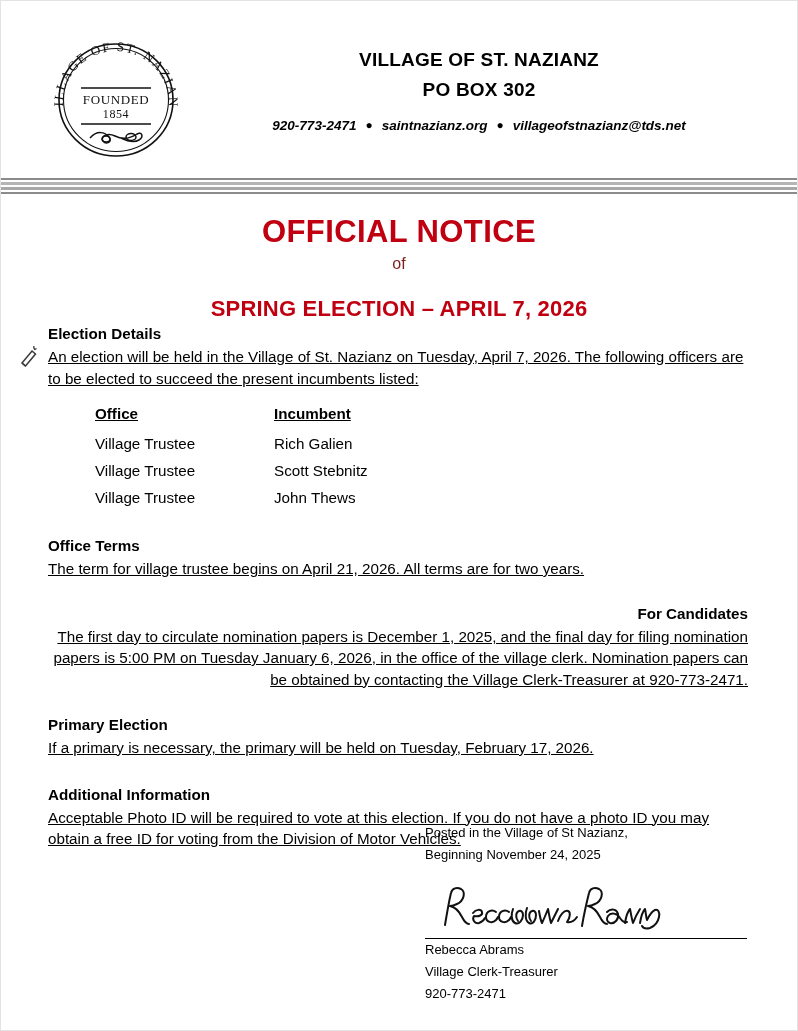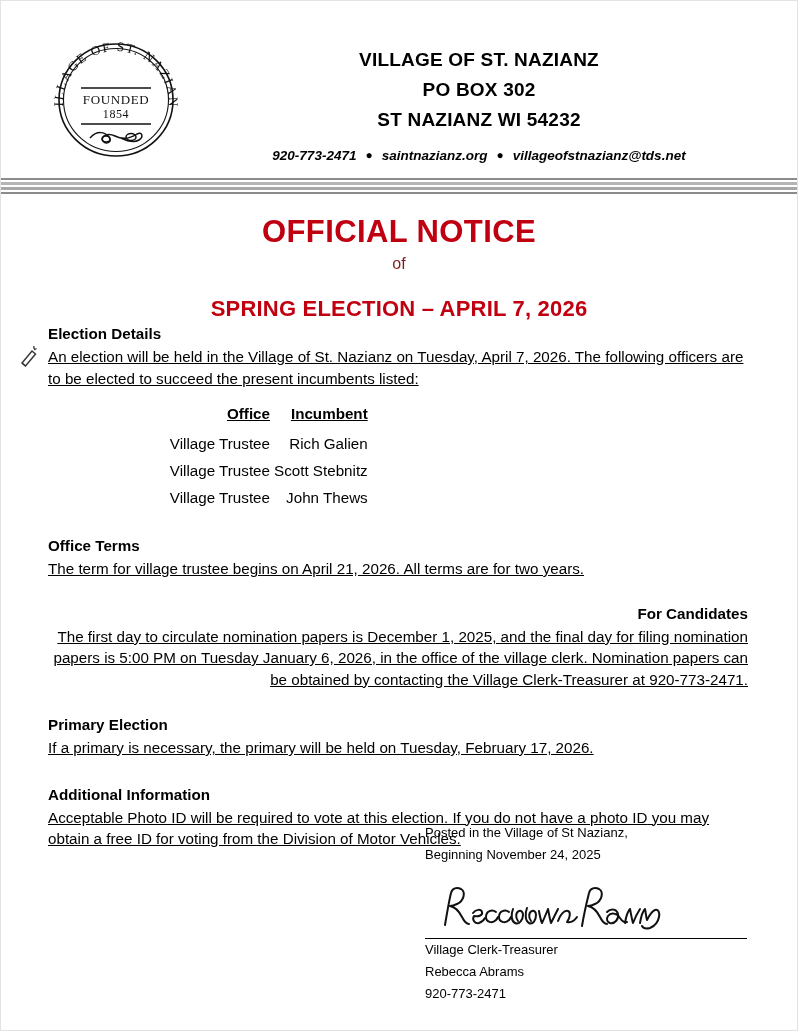--- a/index.html
+++ b/index.html
@@ -139,21 +139,21 @@
     text-decoration: underline;
   }
   .u { text-decoration: underline; }
 
   
   .officers {
     margin: 11px 0 6px 47px;
     border-collapse: collapse;
   }
   .officers td, .officers th {
-    text-align: right;
+    text-align: left;
     font-size: 15.2px;
     font-weight: normal;
     padding: 0;
     line-height: 27px;
   }
   .officers th {
     font-weight: bold;
     text-decoration: underline;
     padding-bottom: 3px;
   }
@@ -220,21 +220,20 @@
                    C 78,98 86,96 92,92 C 97,89 99,95 94,98 C 89,101 82,99 76,96"></path>
           <ellipse cx="61" cy="97" rx="4" ry="3"></ellipse>
           <ellipse cx="86" cy="95" rx="5" ry="3.5"></ellipse>
         </g>
       </svg>
     </div>
 
     <div class="lh-text">
       <div class="lh-line">VILLAGE OF ST. NAZIANZ</div>
       <div class="lh-line">PO BOX 302</div>
-      <div class="lh-line">ST NAZIANZ WI 54232</div>
       <div class="lh-contact"><span>920-773-2471</span><span class="sep"><b>●</b></span><span>saintnazianz.org</span><span class="sep"><b>●</b></span><span>villageofstnazianz@tds.net</span></div>
     </div>
   </div>
 
   <div class="divider">
     <div class="bar d1"></div>
     <div class="bar d2"></div>
     <div class="bar d3"></div>
     <div class="bar d4"></div>
     <div class="bar d5"></div>
@@ -329,18 +328,18 @@
           <path d="M168,31 C172,27 178,28 179,33 C180,38 176,43 171,42 C168,41 167,38 169,35
                    C172,31 178,32 181,37 C183,40 185,42 188,41"></path>
           <path d="M186,42 C187,36 189,30 191,28 C192,33 193,39 194,42 C196,37 199,31 201,28"></path>
           <path d="M201,42 C202,36 204,30 206,28 C207,32 207,36 208,39 C210,35 213,30 216,29
                    C219,28 221,31 220,36 C219,41 216,45 211,47 C207,48 204,47 203,45"></path>
         </g>
       </svg>
       <div class="sig-rule"></div>
     </div>
 
+    <div class="sig-name">Rebecca Abrams</div>
     <div class="sig-name">Village Clerk-Treasurer</div>
-    <div class="sig-name">Rebecca Abrams</div>
     <div class="sig-name">920-773-2471</div>
   </div>
 
 </div>
 
 </body></html>

